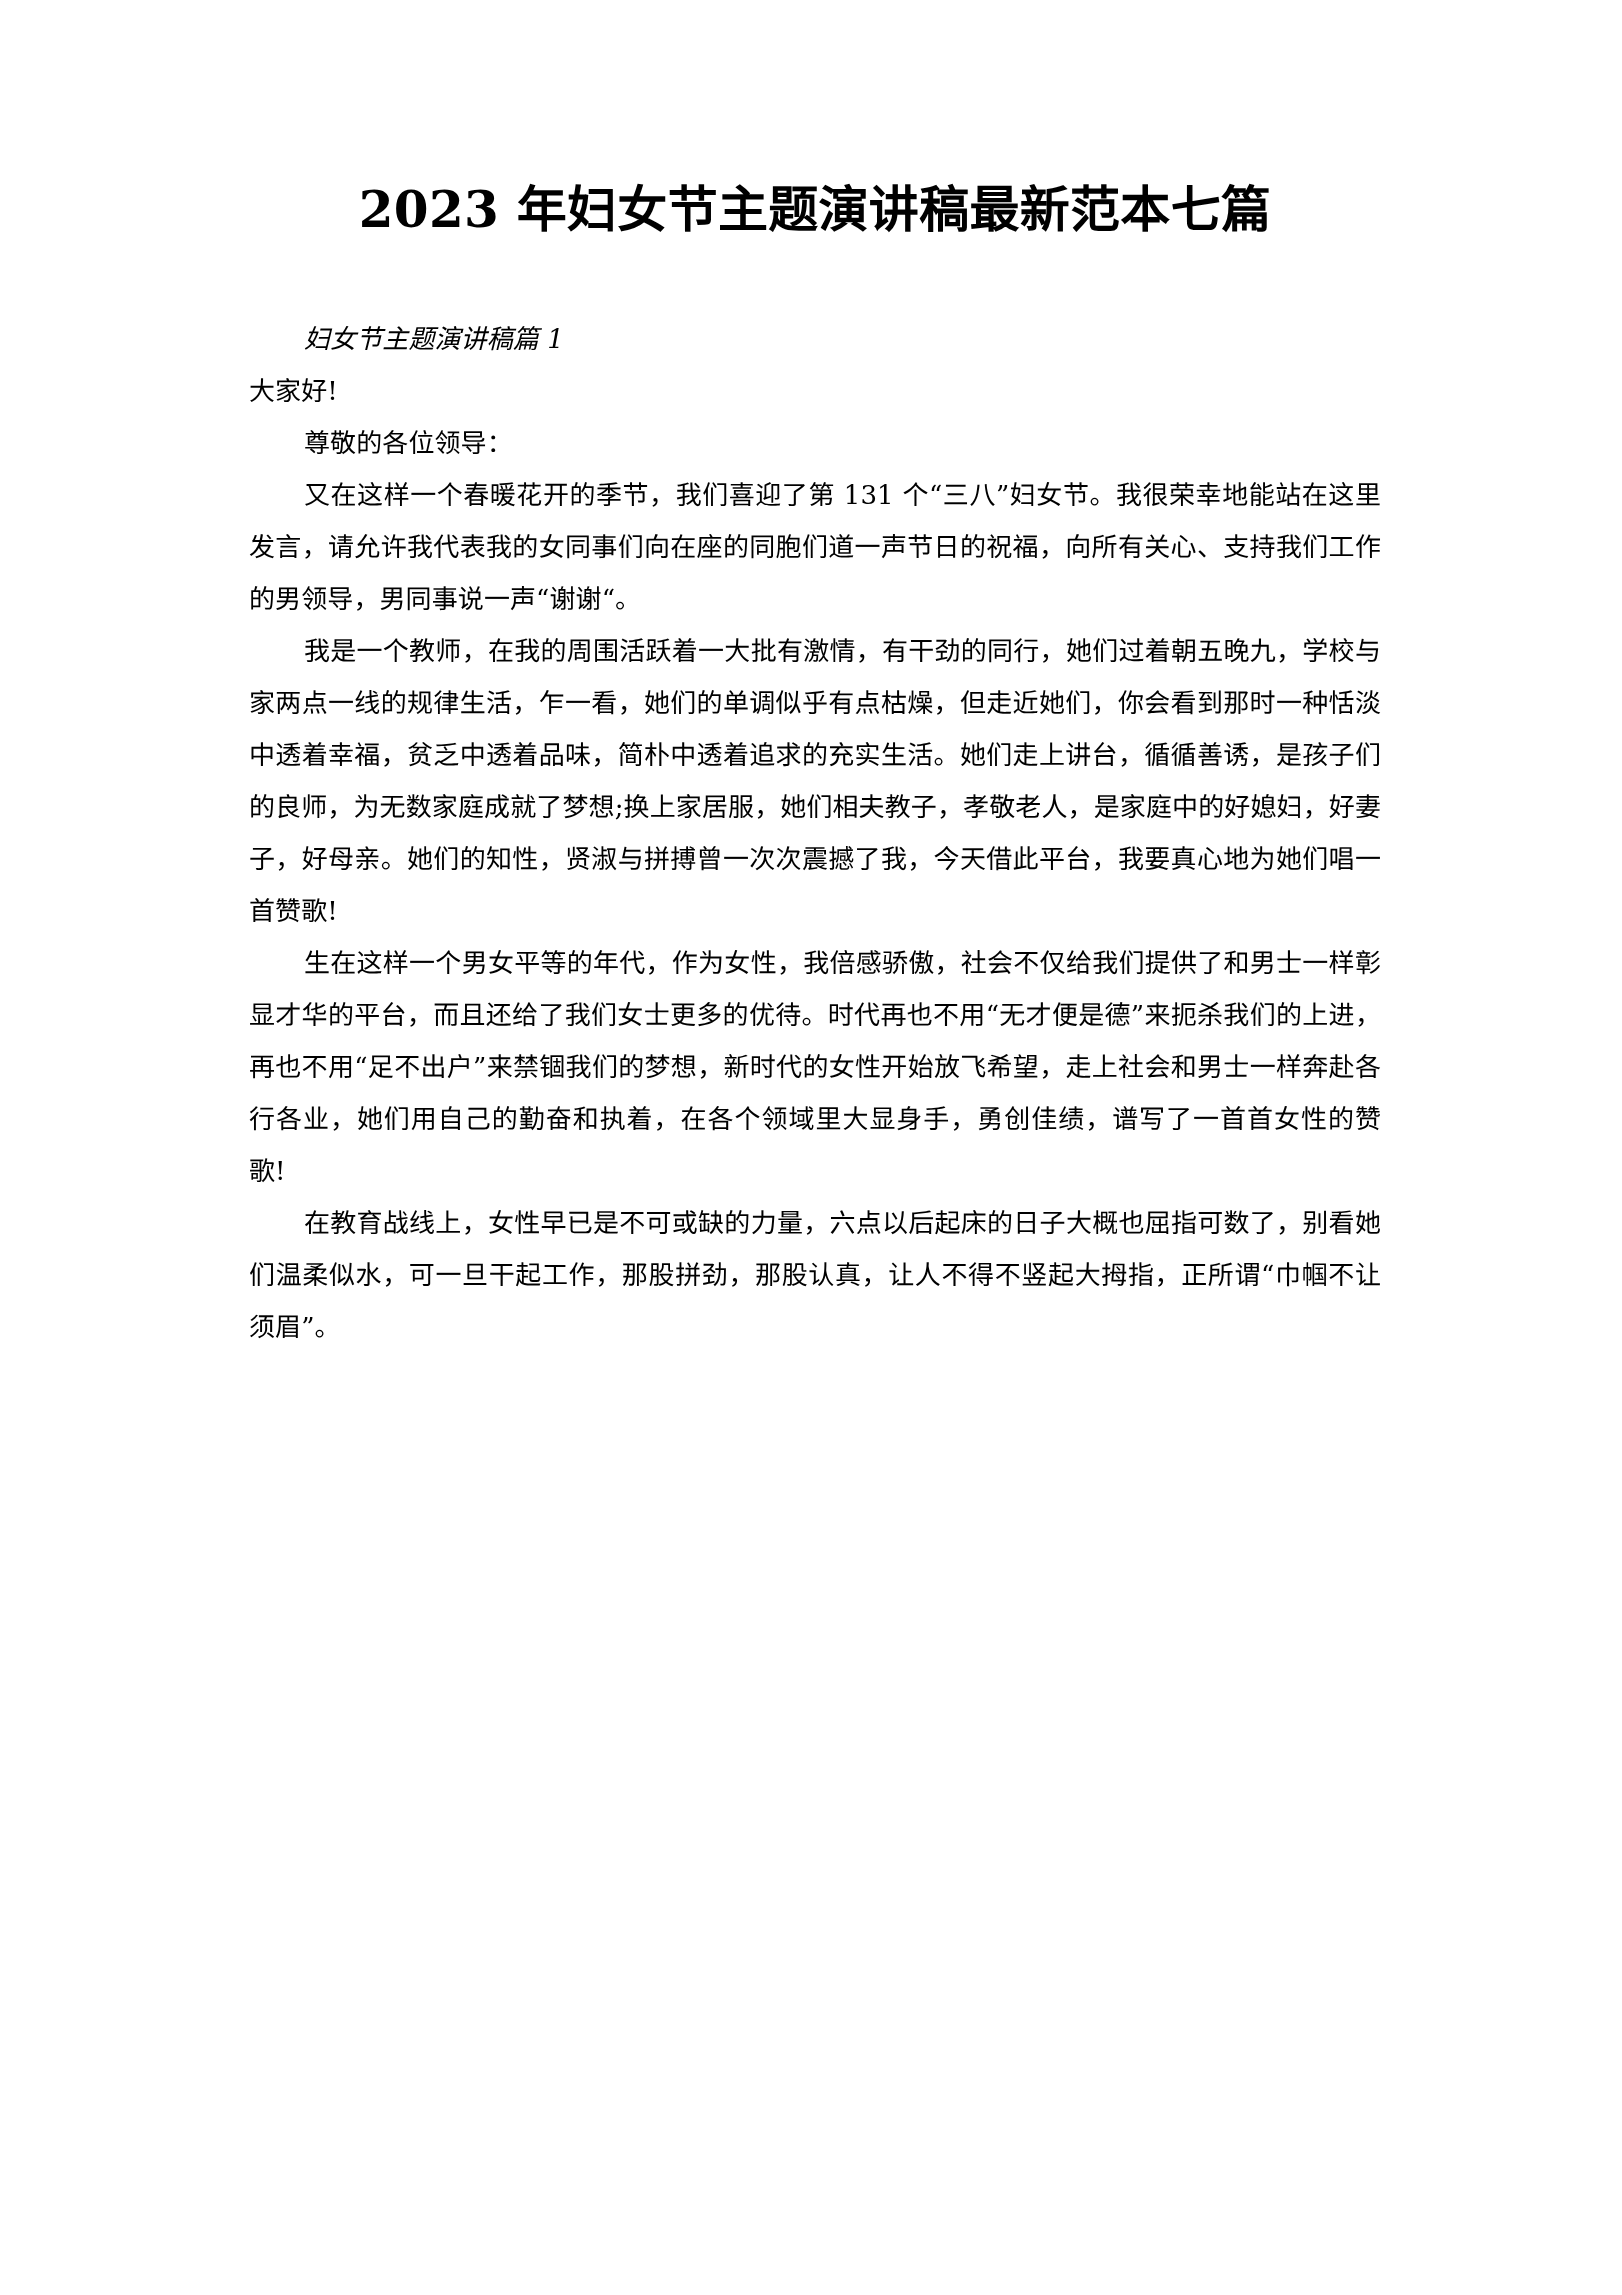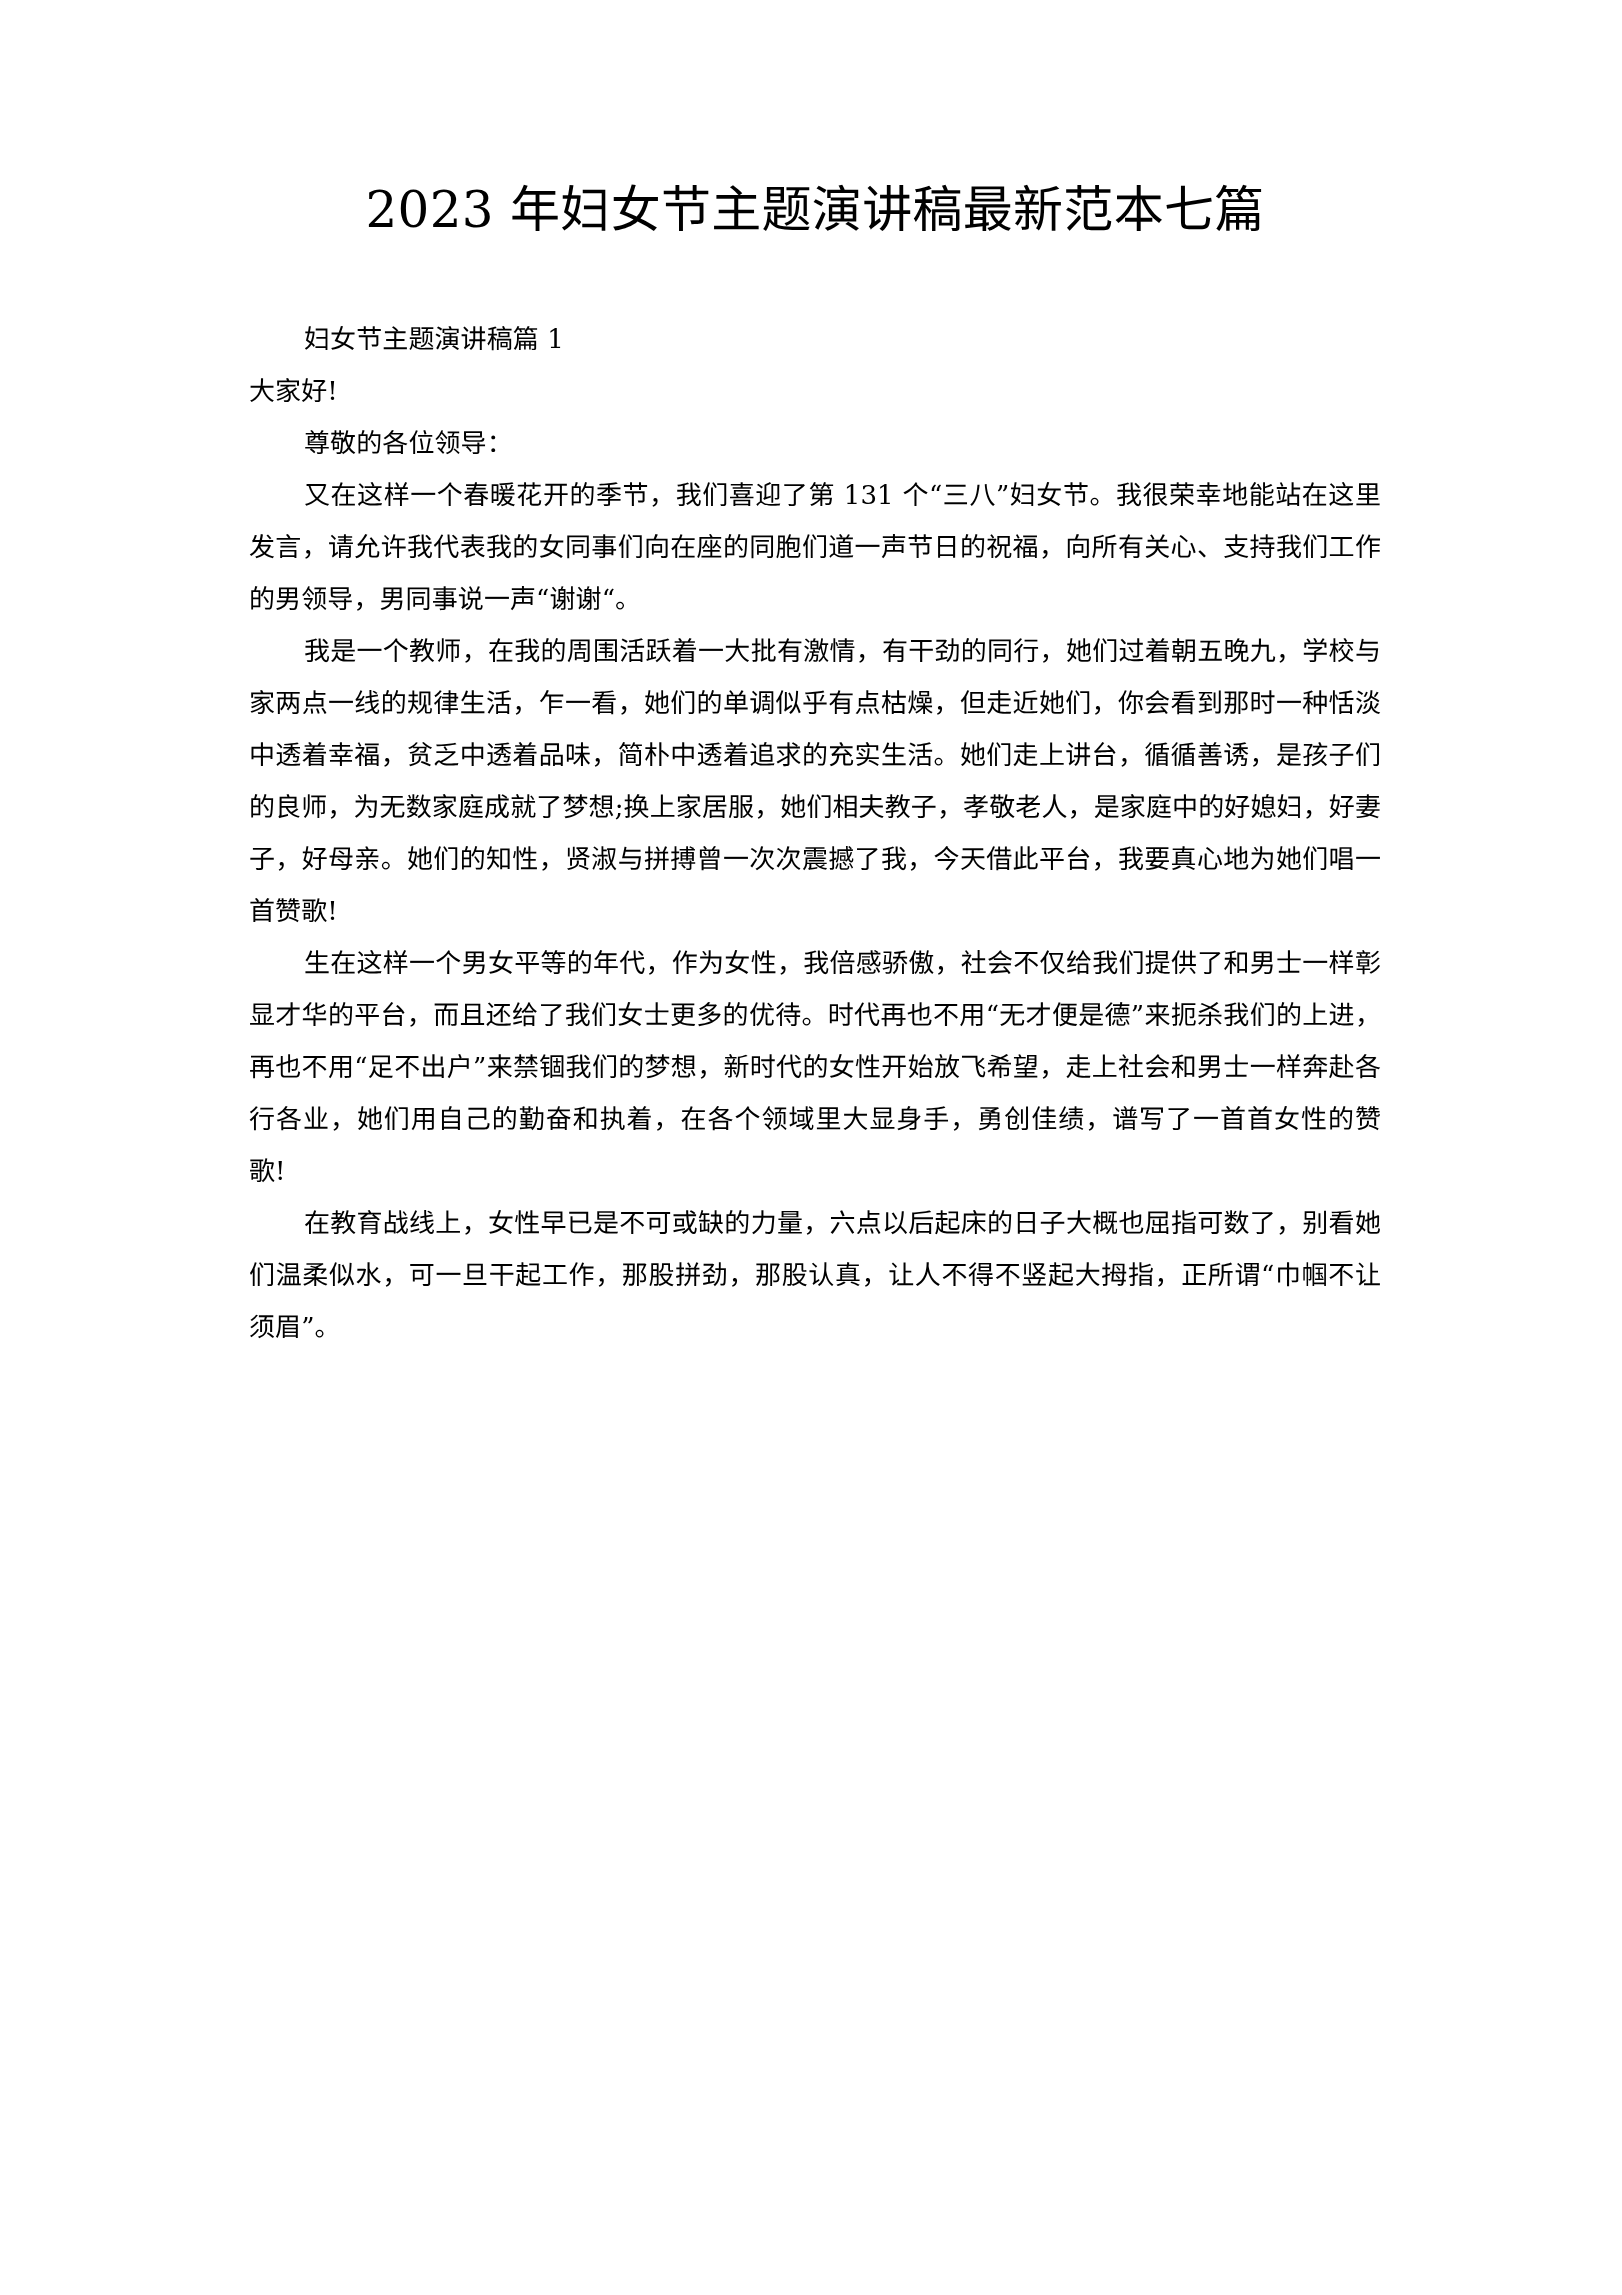--- a/index.html
+++ b/index.html
@@ -25,21 +25,21 @@
     position: absolute;
     left: 249px;
     top: 0;
     width: 1132px;
   }
 
   .doc-title {
     margin: 0;
     padding: 0;
     font-family: "DejaVu Serif", "Liberation Serif", serif;
-    font-weight: normal;
+    font-weight: bold;
     font-size: 50px;
     line-height: 1.28;
     letter-spacing: 0.3px;
     text-align: center;
     white-space: nowrap;
     padding-top: 178px;
     color: #000000;
   }
 
   .body-block {
@@ -61,20 +61,21 @@
   }
 
   
   p.indent {
     text-indent: 55px;
   }
 
   
   p.lead {
     text-indent: 55px;
+    font-style: italic;
   }
 
   p.tight {
     text-indent: 55px;
   }
 
   
   p.para + p.para {
     margin-top: 0px;
   }

